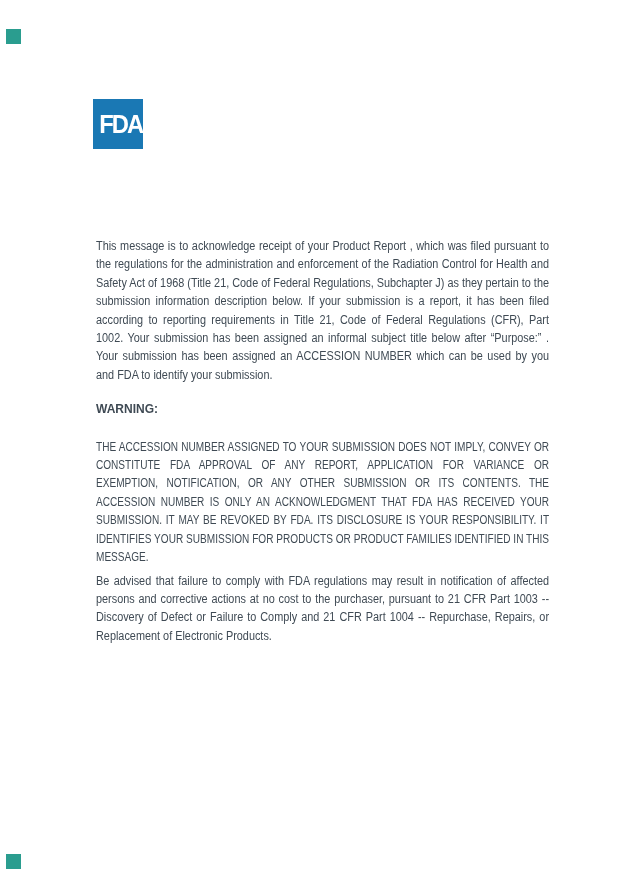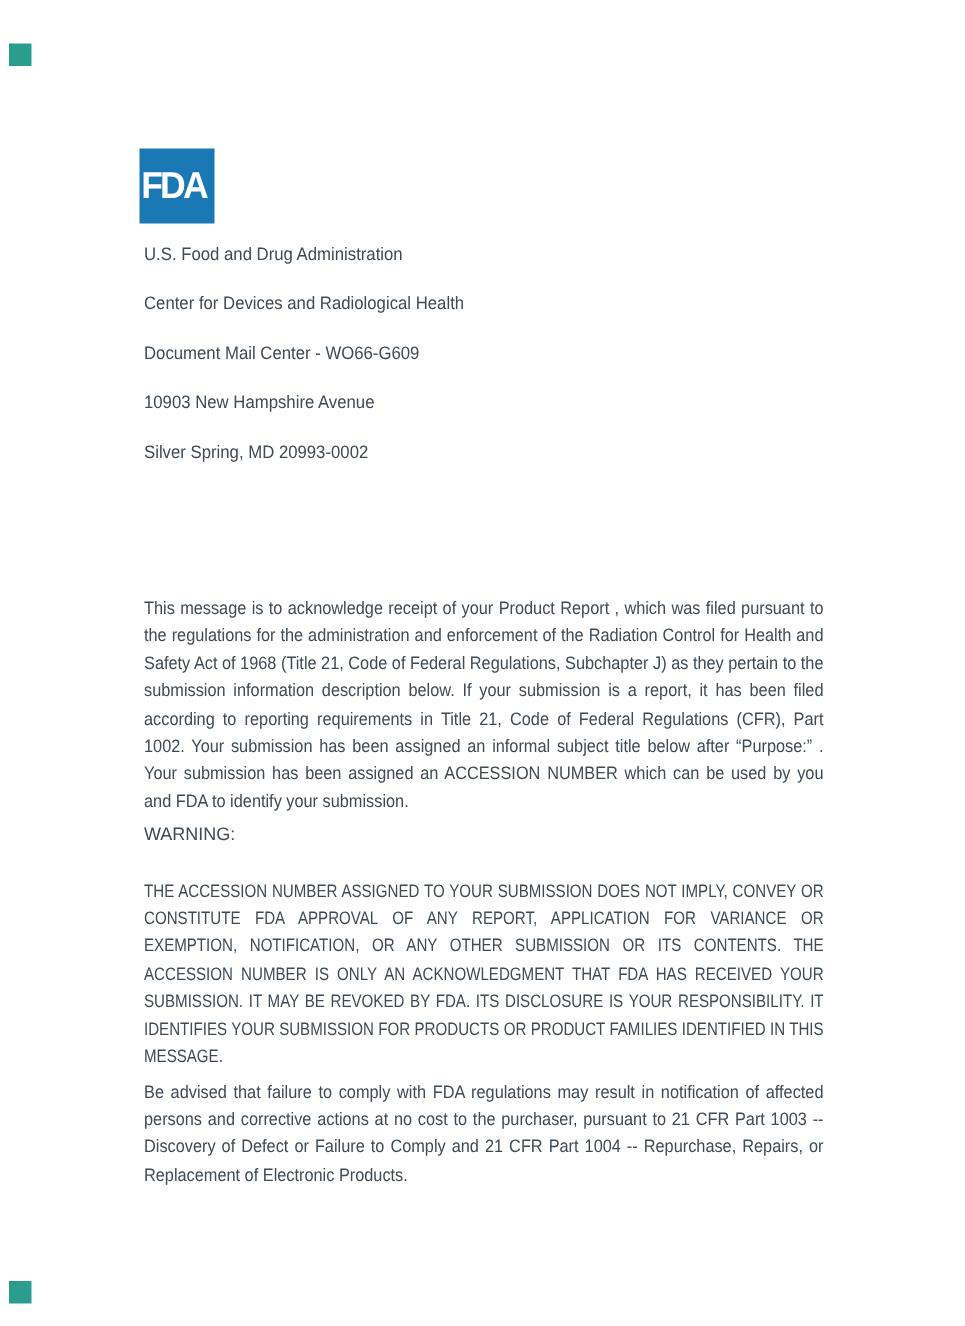--- a/index.html
+++ b/index.html
@@ -27,21 +27,21 @@
     left: 96px;
     top: 99px;
     width: 455px;
   }
 
   
   .logo-row { display: flex; height: 50px; margin-left: -3px; }
   .fda-mark {
     width: 50px; height: 50px;
     background: #1a78b4;
-    display: flex; align-items: center; justify-content: flex-start;
+    display: flex; align-items: center; justify-content: flex-end;
     flex: 0 0 auto;
   }
   .fda-mark span {
     color: #ffffff;
     font-weight: bold;
     font-size: 25px;
     letter-spacing: -2px;
     transform: scaleX(0.95);
   }
   .logo-text { margin-left: 10px; padding-top: 3px; }
@@ -84,23 +84,24 @@
     text-align: justify;
     text-align-last: left;
   }
   .p1 {
     margin-top: 88px;
     width: 500px;
     transform: scaleX(0.906);
     transform-origin: 0 0;
   }
   .warning-label {
-    margin-top: 4px;
+    margin-top: 16px;
     font-size: 12px;
     line-height: 18.4px;
+    font-weight: bold;
   }
   .warning-para {
     margin-top: 19px;
     width: 540px;
     transform: scaleX(0.839);
     transform-origin: 0 0;
   }
   .p2 {
     margin-top: 5px;
     width: 500px;
@@ -117,27 +118,20 @@
   <div class="corner-marker bottom"></div>
 
   <div class="content">
 
     <div class="logo-row">
       <div class="fda-mark">
         <span>FDA</span>
       </div>
     </div>
 
-    <div class="address">
-      <div class="address-line">U.S. Food and Drug Administration</div>
-      <div class="address-line">Center for Devices and Radiological Health</div>
-      <div class="address-line">Document Mail Center - WO66-G609</div>
-      <div class="address-line">10903 New Hampshire Avenue</div>
-      <div class="address-line">Silver Spring, MD 20993-0002</div>
-    </div>
 
     <div class="para p1">This message is to acknowledge receipt of your Product Report , which was filed pursuant to the regulations for the administration and enforcement of the Radiation Control for Health and Safety Act of 1968 (Title 21, Code of Federal Regulations, Subchapter J) as they pertain to the submission information description below. If your submission is a report, it has been filed according to reporting requirements in Title 21, Code of Federal Regulations (CFR), Part 1002. Your submission has been assigned an informal subject title below after  “Purpose:” . Your submission has been assigned an ACCESSION NUMBER which can be used by you and FDA to identify your submission.</div>
 
     <div class="warning-label">WARNING:</div>
 
     <div class="para warning-para">THE ACCESSION NUMBER ASSIGNED TO YOUR SUBMISSION DOES NOT IMPLY, CONVEY OR CONSTITUTE FDA APPROVAL OF ANY REPORT, APPLICATION FOR VARIANCE OR EXEMPTION, NOTIFICATION, OR ANY OTHER SUBMISSION OR ITS CONTENTS. THE ACCESSION NUMBER IS ONLY AN ACKNOWLEDGMENT THAT FDA HAS RECEIVED YOUR SUBMISSION. IT MAY BE REVOKED BY FDA. ITS DISCLOSURE IS YOUR RESPONSIBILITY. IT IDENTIFIES YOUR SUBMISSION FOR PRODUCTS OR PRODUCT FAMILIES IDENTIFIED IN THIS MESSAGE.</div>
 
     <div class="para p2">Be advised that failure to comply with FDA regulations may result in notification of affected persons and corrective actions at no cost to the purchaser, pursuant to 21 CFR Part 1003 -- Discovery of Defect or Failure to Comply and 21 CFR Part 1004 -- Repurchase, Repairs, or Replacement of Electronic Products.</div>
 
   </div>

